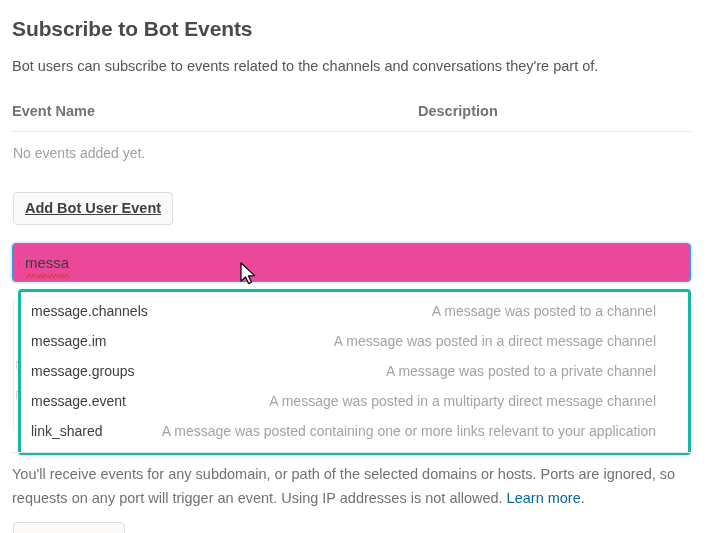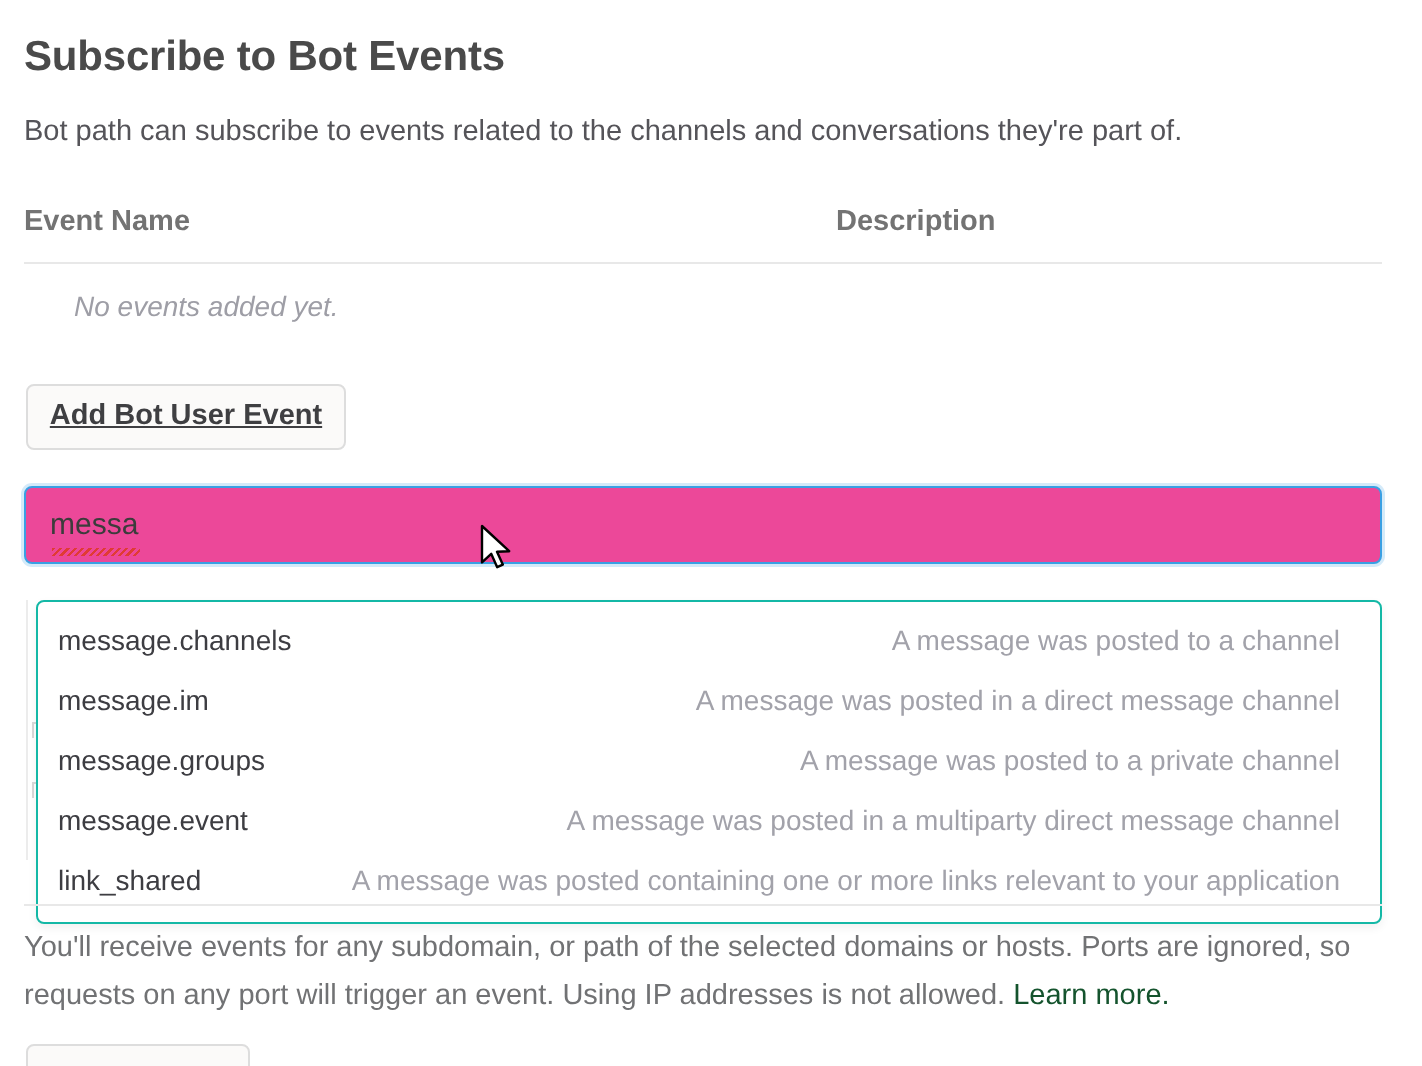--- a/index.html
+++ b/index.html
@@ -72,24 +72,22 @@
     width: 679px;
     height: 1px;
     background: #e8e8e8;
   }
 
   .empty-row {
     position: absolute;
     left: 13px;
     top: 145px;
     font-size: 14px;
-    font-style: italic;
     color: #9e9ea6;
     white-space: nowrap;
-    margin-left: 24px;
   }
 
   
   .btn {
     position: absolute;
     box-sizing: border-box;
     background: #fbfaf9;
     border: 1px solid #dddddd;
     border-radius: 4px;
     font-family: "Liberation Sans", "DejaVu Sans", sans-serif;
@@ -165,28 +163,28 @@
         #e03a2f 0px, #e03a2f 1.2px,
         rgba(255,255,255,0) 1.2px, rgba(255,255,255,0) 2.6px);
     opacity: 0.95;
     pointer-events: none;
   }
 
   
   .dropdown {
     position: absolute;
     left: 18px;
-    top: 300px;
+    top: 289px;
     width: 673px;
     box-sizing: border-box;
     background: #ffffff;
-    border: 1px solid #14b8a6;
+    border: 3px solid #14b8a6;
     border-radius: 4px;
     box-shadow: 0 2px 5px rgba(0,0,0,0.06);
-    padding: 4px 0 6px 0;
+    padding: 4px 12px 6px 0;
     overflow: hidden;
   }
   .dd-item {
     position: relative;
     height: 30px;
     line-height: 30px;
     padding: 0 20px 0 10px;
     cursor: pointer;
     white-space: nowrap;
   }
@@ -214,21 +212,21 @@
   .help-text {
     position: absolute;
     left: 12px;
     top: 462px;
     width: 668px;
     font-size: 14.5px;
     line-height: 24px;
     color: #717274;
   }
   .help-link {
-    color: #14532d;
+    color: #0369a1;
     text-decoration: none;
   }
 
   .btn-bottom {
     left: 13px;
     top: 522px;
     width: 112px;
     height: 33px;
     line-height: 31px;
     text-align: center;
@@ -244,21 +242,21 @@
     pointer-events: none;
     z-index: 50;
   }
 </style>
 </head>
 <body>
 
 <div class="page">
 
   <div class="section-title">Subscribe to Bot Events</div>
-  <div class="section-desc">Bot path can subscribe to events related to the channels and conversations they're part of.</div>
+  <div class="section-desc">Bot users can subscribe to events related to the channels and conversations they're part of.</div>
 
   <div class="table-head">
     <div class="th th-event">Event Name</div>
     <div class="th th-desc">Description</div>
   </div>
   <div class="table-rule"></div>
 
   <div class="empty-row">No events added yet.</div>
 
   <button class="btn btn-add">Add Bot User Event</button>

